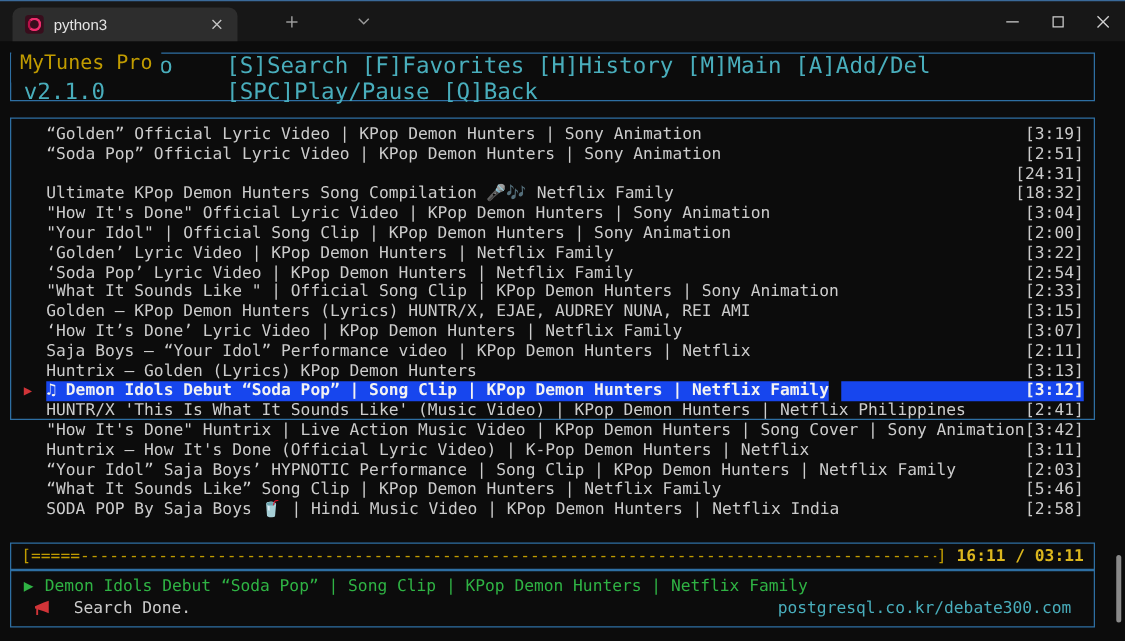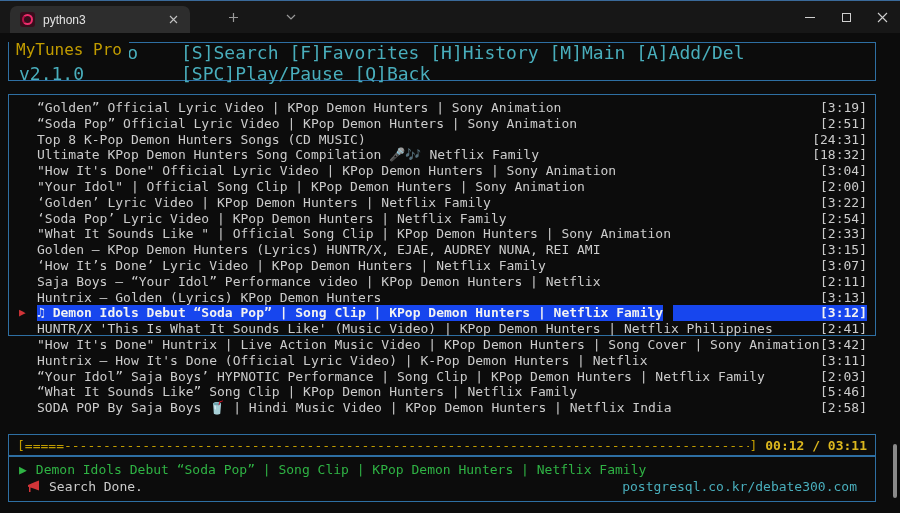--- a/index.html
+++ b/index.html
@@ -70,21 +70,21 @@
   .prog-line{
     display:flex;align-items:center;height:100%;padding:0 8px;font-size:13px;
     color:var(--yellow);white-space:pre;
   }
   .prog-track{flex:1;overflow:hidden;white-space:pre;}
   .prog-time{flex:none;font-weight:bold;color:var(--yellow_bright);padding-left:8px;}
   
   .stat-box{left:8px;top:456px;width:868px;height:46px;padding:5px 10px;}
   .stat-line1{display:flex;gap:9px;font-size:13px;line-height:16px;color:var(--green);white-space:pre;}
   .stat-line2{display:flex;justify-content:space-between;align-items:center;font-size:13px;line-height:17px;}
-  .stat-msg{display:flex;align-items:center;gap:8px;color:var(--fg);padding-left:8px;text-align:right;}
+  .stat-msg{display:flex;align-items:center;gap:18px;color:var(--fg);padding-left:8px;text-align:right;}
   .stat-site{color:var(--cyan);padding-right:8px;}
   .scrollbar-thumb{
     position:absolute;right:3px;top:444px;width:4px;height:54px;background:var(--scrollbar);
     border-radius:2px;
   }
 </style>
 </head>
 <body>
 
 <div class="titlebar">
@@ -138,21 +138,20 @@
     <span class="dur">[3:19]</span>
   </div>
     <div class="row">
     <span class="prefix"></span>
     <span class="title">“Soda Pop” Official Lyric Video | KPop Demon Hunters | Sony Animation</span>
     <span class="spacer"></span>
     <span class="dur">[2:51]</span>
   </div>
     <div class="row">
     <span class="prefix"></span>
-    <span class="title">Top 8 K-Pop Demon Hunters Songs (CD MUSIC)</span>
     <span class="spacer"></span>
     <span class="dur">[24:31]</span>
   </div>
     <div class="row">
     <span class="prefix"></span>
     <span class="title">Ultimate KPop Demon Hunters Song Compilation 🎤🎶 Netflix Family</span>
     <span class="spacer"></span>
     <span class="dur">[18:32]</span>
   </div>
     <div class="row">
@@ -249,21 +248,21 @@
     <span class="prefix"></span>
     <span class="title">SODA POP By Saja Boys 🥤 | Hindi Music Video | KPop Demon Hunters | Netflix India</span>
     <span class="spacer"></span>
     <span class="dur">[2:58]</span>
   </div>
   </div>
 
 <div class="box prog-box">
   <div class="prog-line">
     <span>[</span><span>=====</span><span class="prog-track">--------------------------------------------------------------------------------------------------------------</span><span>]</span>
-    <span class="prog-time">00:12 / 03:11</span>
+    <span class="prog-time">16:11 / 03:11</span>
   </div>
 </div>
 
 <div class="box stat-box">
   <div class="stat-line1">
     <span>▶</span>
     <span>Demon Idols Debut “Soda Pop” | Song Clip | KPop Demon Hunters | Netflix Family</span>
   </div>
   <div class="stat-line2">
     <span class="stat-msg">

